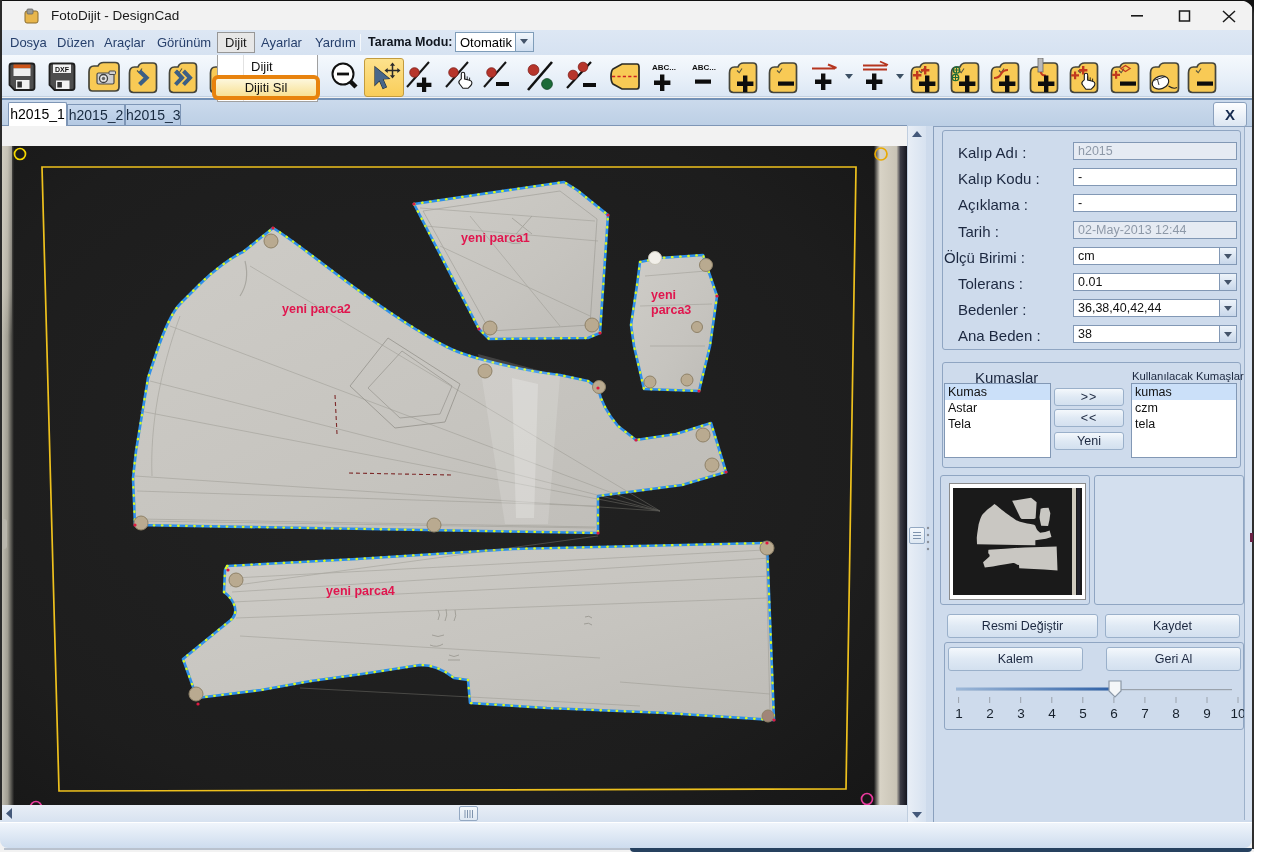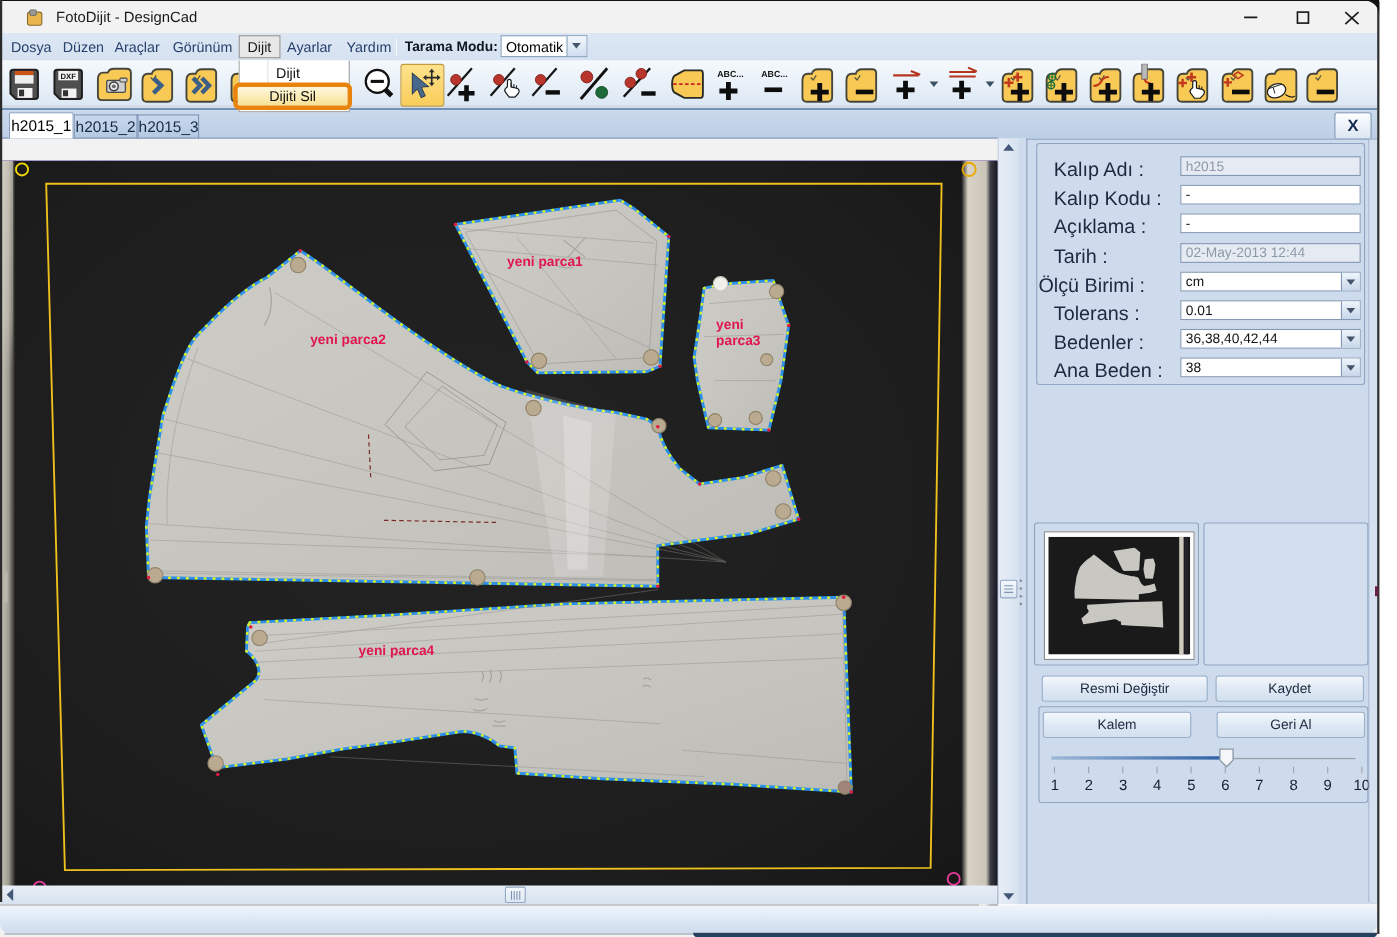--- a/index.html
+++ b/index.html
@@ -37,21 +37,21 @@
 
 #canvas{position:absolute;left:0;top:126px;width:907px;height:679px;background:#8b5cf6;margin-top:20px;}
 
 #vsb{position:absolute;left:907px;top:126px;width:19px;height:696px;background:linear-gradient(90deg,#e8eef6,#d7e2f0);border-left:1px solid #c0cedf;}
 #hsb{position:absolute;left:0px;top:805px;width:907px;height:17px;background:linear-gradient(#e8eef6,#d7e2f0);}
 .sthumb{position:absolute;background:linear-gradient(#f4f8fc,#dde7f2);border:1px solid #93a8c2;border-radius:2px;}
 
 #panelbg{position:absolute;left:926px;top:126px;width:326px;height:696px;background:#cedbec;}
 #panel{position:absolute;left:933px;top:126px;width:319px;height:696px;background:#cedbec;border-left:1px solid #8aa0bd;border-top:1px solid #8aa0bd;}
 .gbox{position:absolute;border:1px solid #8fa5c2;border-radius:3px;}
-.plabel{position:absolute;font-size:18px;color:#1c2840;white-space:nowrap;}
+.plabel{position:absolute;font-size:15px;color:#1c2840;white-space:nowrap;}
 .tbox{position:absolute;left:130px;width:164px;height:18px;border:1px solid #8298b5;font-size:12.5px;line-height:16px;padding-left:4px;background:#fff;color:#111;}
 .tbox.dis{background:#e6ebf3;color:#8e99a8;}
 .combo .cb{position:absolute;right:0;top:0;width:17px;height:16px;background:linear-gradient(#eef4fa,#c8d7ea);border-left:1px solid #8298b5;}
 .pbtn{position:absolute;background:linear-gradient(#f4f8fc,#dfe9f4 50%,#d3e0ef);border:1px solid #9ab0ca;border-radius:3px;text-align:center;font-size:12.5px;color:#1c2840;}
 .lbox{position:absolute;background:#fff;border:1px solid #8298b5;font-size:12.5px;color:#111;}
 .lbox .sel{background:#cbe0f9;}
 .lbox div{padding-left:3px;height:16px;line-height:16px;}
 
 #statusbar{position:absolute;left:0;top:822px;width:1252px;height:26px;background:linear-gradient(#f0f5fb,#cddcee);border-top:1px solid #fff;border-radius:0 0 8px 8px;}
 #botstrip{position:absolute;left:630px;top:848px;width:622px;height:4px;background:#26415f;border-radius:0 0 4px 4px;}
@@ -424,20 +424,37 @@
   <div class="tbox combo" style="top:142px;">0.01<div class="cb">
             <span class="arr" style="left:4px;top:6px;"></span>
           </div></div>
   <div class="tbox combo" style="top:168px;">36,38,40,42,44<div class="cb">
             <span class="arr" style="left:4px;top:6px;"></span>
           </div></div>
   <div class="tbox combo" style="top:194px;">38<div class="cb">
             <span class="arr" style="left:4px;top:6px;"></span>
           </div></div>
 </div>
+<div class="gbox" style="left:8px;top:235px;width:299px;height:106px;">
+  <span class="plabel" style="left:32px;top:6px;">Kumaşlar</span>
+  <span class="plabel" style="left:189px;top:7px;font-size:11.3px;">Kullanılacak Kumaşlar</span>
+  <div class="lbox" style="left:1px;top:20px;width:107px;height:75px;">
+          <div class="sel">Kumas</div>
+          <div>Astar</div>
+          <div>Tela</div>
+        </div>
+  <div class="lbox" style="left:188px;top:20px;width:106px;height:75px;">
+          <div class="sel">kumas</div>
+          <div>czm</div>
+          <div>tela</div>
+        </div>
+  <div class="pbtn" style="left:111px;top:25px;width:70px;height:18px;line-height:16px;letter-spacing:1px;">&gt;&gt;</div>
+  <div class="pbtn" style="left:111px;top:46px;width:70px;height:18px;line-height:16px;letter-spacing:1px;">&lt;&lt;</div>
+  <div class="pbtn" style="left:111px;top:69px;width:70px;height:18px;line-height:16px;">Yeni</div>
+</div>
 <div class="gbox" style="left:6px;top:348px;width:150px;height:130px;">
   <div style="position:absolute;left:8px;top:7px;width:137px;height:117px;background:#fff;border:1px solid #8b8b8b;">
     <svg style="position:absolute;left:3px;top:4px;" width="129" height="107" viewBox="0 0 129 107">
       <rect width="129" height="107" fill="#1a1a1a"></rect>
       <rect x="119" y="0" width="4" height="107" fill="#cfcabe"></rect>
       <rect x="124" y="0" width="3" height="107" fill="#23232d"></rect>
       <g transform="translate(7,5) scale(0.126,0.135)" fill="#c9c7c2" stroke="none">
               <use href="#p2"></use>
               <use href="#p1"></use>
               <use href="#p3"></use>

